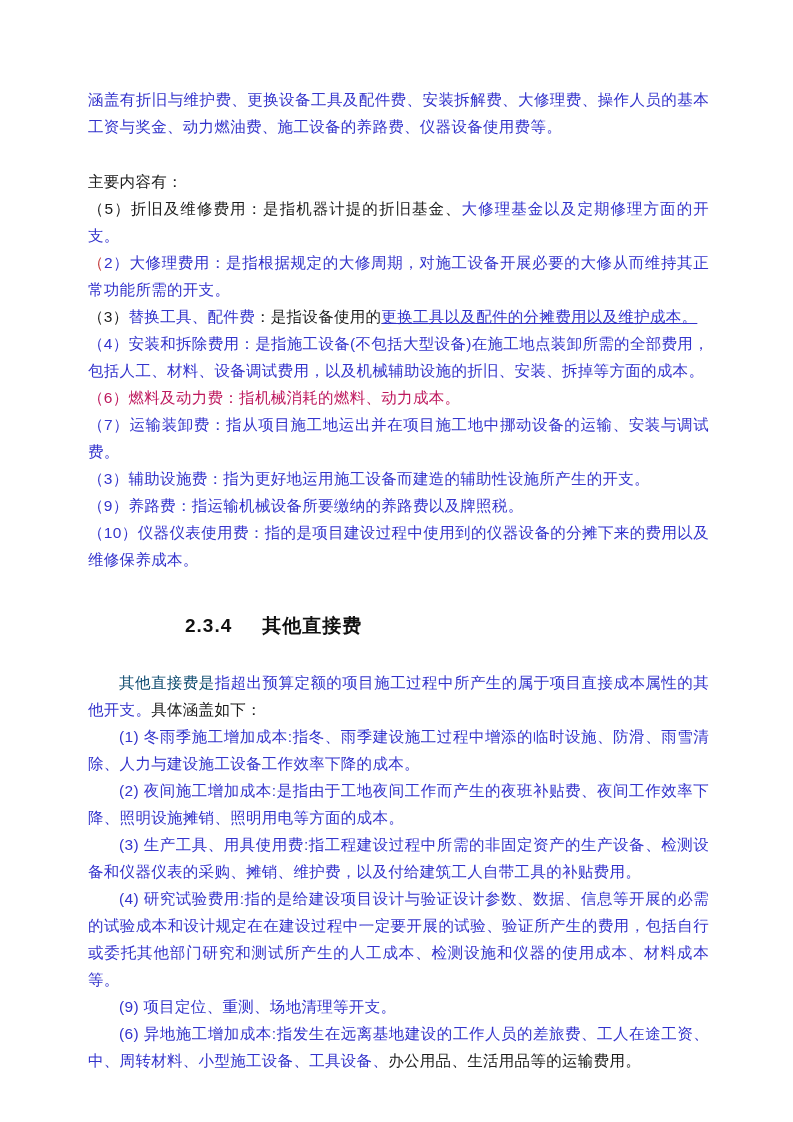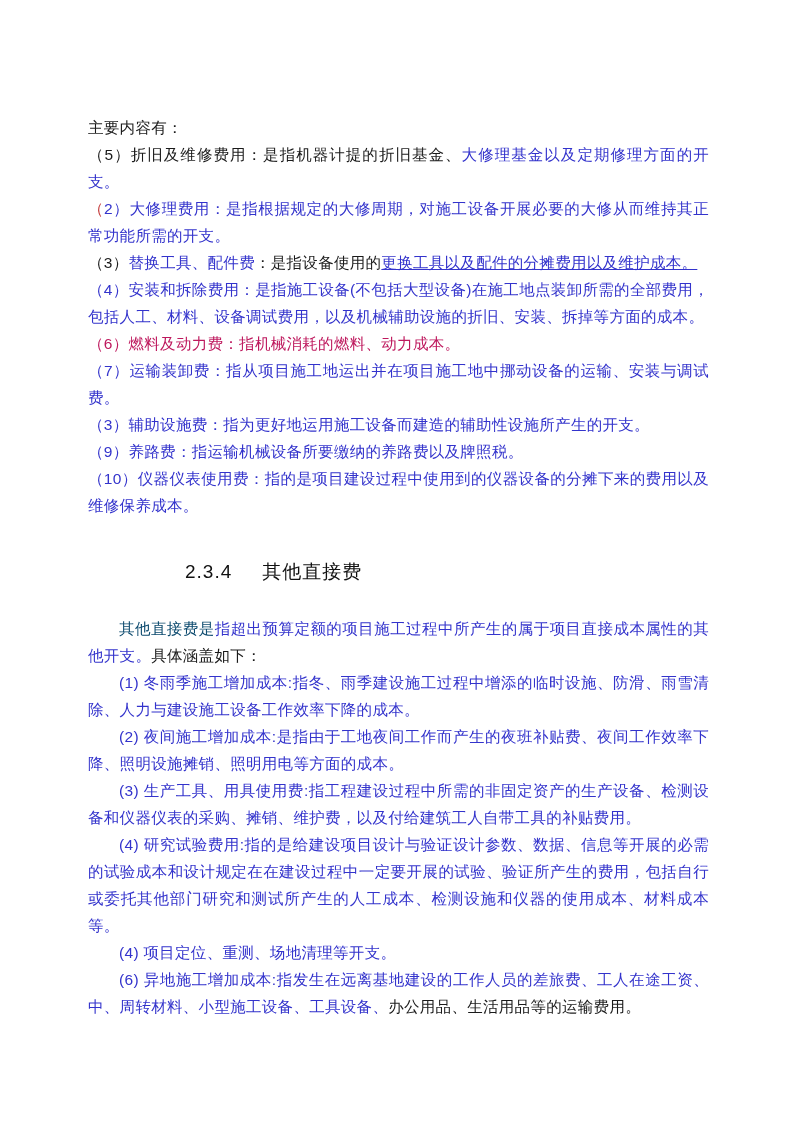--- a/index.html
+++ b/index.html
@@ -31,47 +31,48 @@
   .para.indent {
     text-indent: 2em;
   }
   .spacer {
     height: 28px;
   }
   .heading {
     margin: 40px 0 30px 97px;
     font-size: 19px;
     line-height: 26px;
-    font-weight: normal;
+    font-weight: bold;
     color: #111111;
     letter-spacing: 1px;
   }
   .h-num {
     display: inline-block;
     margin-right: 30px;
   }
 </style>
 </head>
 <body>
 
 <div class="page">
   <div class="doc-body" id="doc-body">
+      <p class="para"><span style="color: rgb(51, 51, 204);">涵盖有折旧与维护费、更换设备工具及配件费、安装拆解费、大修理费、操作人员的基本工资与奖金、动力燃油费、施工设备的养路费、仪器设备使用费等。</span></p>
       <div class="spacer"></div>
       <p class="para"><span style="color: rgb(26, 26, 26);">主要内容有：</span></p>
       <p class="para"><span style="color: rgb(26, 26, 26);">（5）折旧及维修费用：是指机器计提的折旧基金、</span><span style="color: rgb(51, 51, 204);">大修理基金以及定期修理方面的开支。</span></p>
       <p class="para"><span style="color: rgb(196, 58, 58);">（</span><span style="color: rgb(51, 51, 204);">2）大修理费用：是指根据规定的大修周期，对施工设备开展必要的大修从而维持其正常功能所需的开支。</span></p>
       <p class="para"><span style="color: rgb(26, 26, 26);">（3）</span><span style="color: rgb(51, 51, 204);">替换工具、配件费</span><span style="color: rgb(26, 26, 26);">：是指设备使用的</span><span style="color: rgb(51, 51, 204); text-decoration: underline;">更换工具以及配件的分摊费用以及维护成本。</span></p>
       <p class="para"><span style="color: rgb(51, 51, 204);">（4）安装和拆除费用：是指施工设备(不包括大型设备)在施工地点装卸所需的全部费用，包括人工、材料、设备调试费用，以及机械辅助设施的折旧、安装、拆掉等方面的成本。</span></p>
       <p class="para"><span style="color: #be185d;">（6）燃料及动力费：指机械消耗的燃料、动力成本。</span></p>
       <p class="para"><span style="color: rgb(51, 51, 204);">（7）运输装卸费：指从项目施工地运出并在项目施工地中挪动设备的运输、安装与调试费。</span></p>
       <p class="para"><span style="color: rgb(51, 51, 204);">（3）辅助设施费：指为更好地运用施工设备而建造的辅助性设施所产生的开支。</span></p>
       <p class="para"><span style="color: rgb(51, 51, 204);">（9）养路费：指运输机械设备所要缴纳的养路费以及牌照税。</span></p>
       <p class="para"><span style="color: rgb(51, 51, 204);">（10）仪器仪表使用费：指的是项目建设过程中使用到的仪器设备的分摊下来的费用以及维修保养成本。</span></p>
       <div class="heading"><span class="h-num">2.3.4</span><span class="h-title">其他直接费</span></div>
       <p class="para indent"><span style="color: #0c4a6e;">其他直接费是</span><span style="color: rgb(51, 51, 204);">指超出预算定额的项目施工过程中所产生的属于项目直接成本属性的其他开支。</span><span style="color: rgb(26, 26, 26);">具体涵盖如下：</span></p>
       <p class="para indent"><span style="color: rgb(51, 51, 204);">(1) 冬雨季施工增加成本:指冬、雨季建设施工过程中增添的临时设施、防滑、雨雪清除、人力与建设施工设备工作效率下降的成本。</span></p>
       <p class="para indent"><span style="color: rgb(51, 51, 204);">(2) 夜间施工增加成本:是指由于工地夜间工作而产生的夜班补贴费、夜间工作效率下降、照明设施摊销、照明用电等方面的成本。</span></p>
       <p class="para indent"><span style="color: rgb(51, 51, 204);">(3) 生产工具、用具使用费:指工程建设过程中所需的非固定资产的生产设备、检测设备和仪器仪表的采购、摊销、维护费，以及付给建筑工人自带工具的补贴费用。</span></p>
       <p class="para indent"><span style="color: rgb(51, 51, 204);">(4) 研究试验费用:指的是给建设项目设计与验证设计参数、数据、信息等开展的必需的试验成本和设计规定在在建设过程中一定要开展的试验、验证所产生的费用，包括自行或委托其他部门研究和测试所产生的人工成本、检测设施和仪器的使用成本、材料成本等。</span></p>
-      <p class="para indent"><span style="color: rgb(51, 51, 204);">(4) 项目定位、重测、场地清理等开支。</span></p>
+      <p class="para indent"><span style="color: rgb(51, 51, 204);">(9) 项目定位、重测、场地清理等开支。</span></p>
       <p class="para indent"><span style="color: rgb(51, 51, 204);">(6) 异地施工增加成本:指发生在远离基地建设的工作人员的差旅费、工人在途工资、中、周转材料、小型施工设备、工具设备、</span><span style="color: rgb(26, 26, 26);">办公用品、生活用品等的运输费用。</span></p>
     </div>
 </div>
 
 </body></html>

